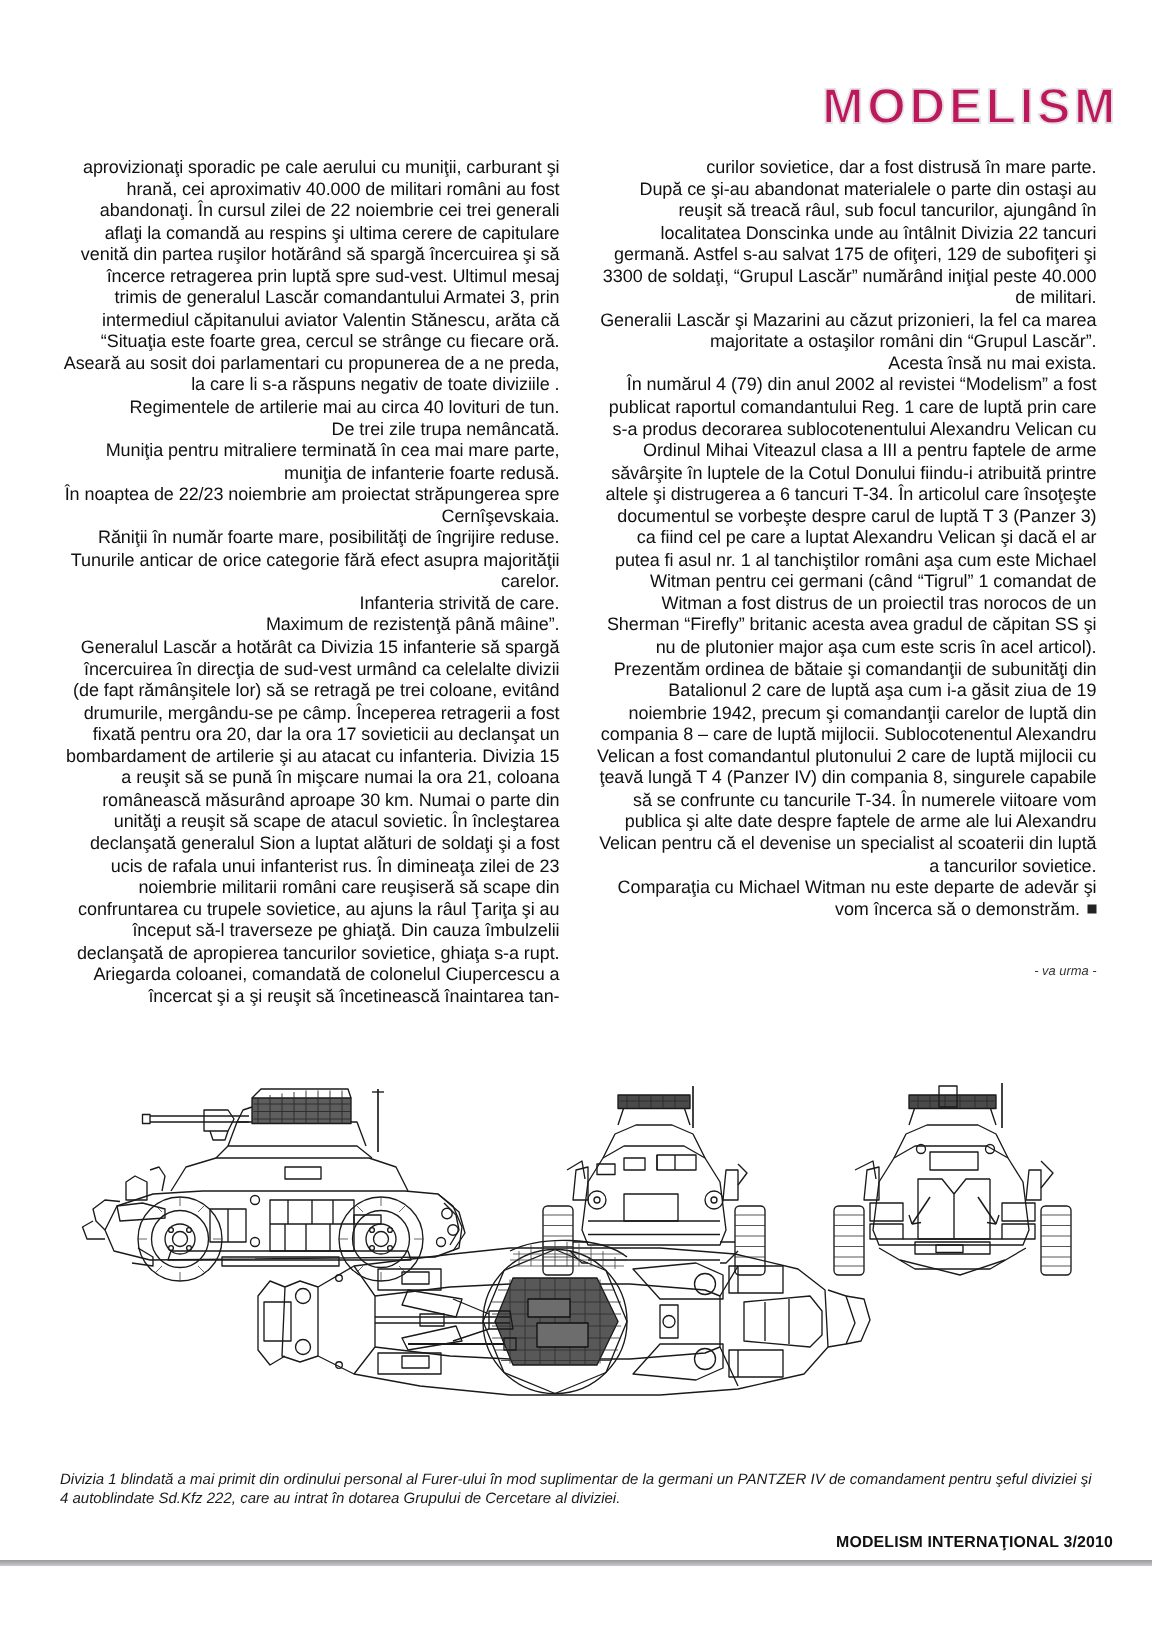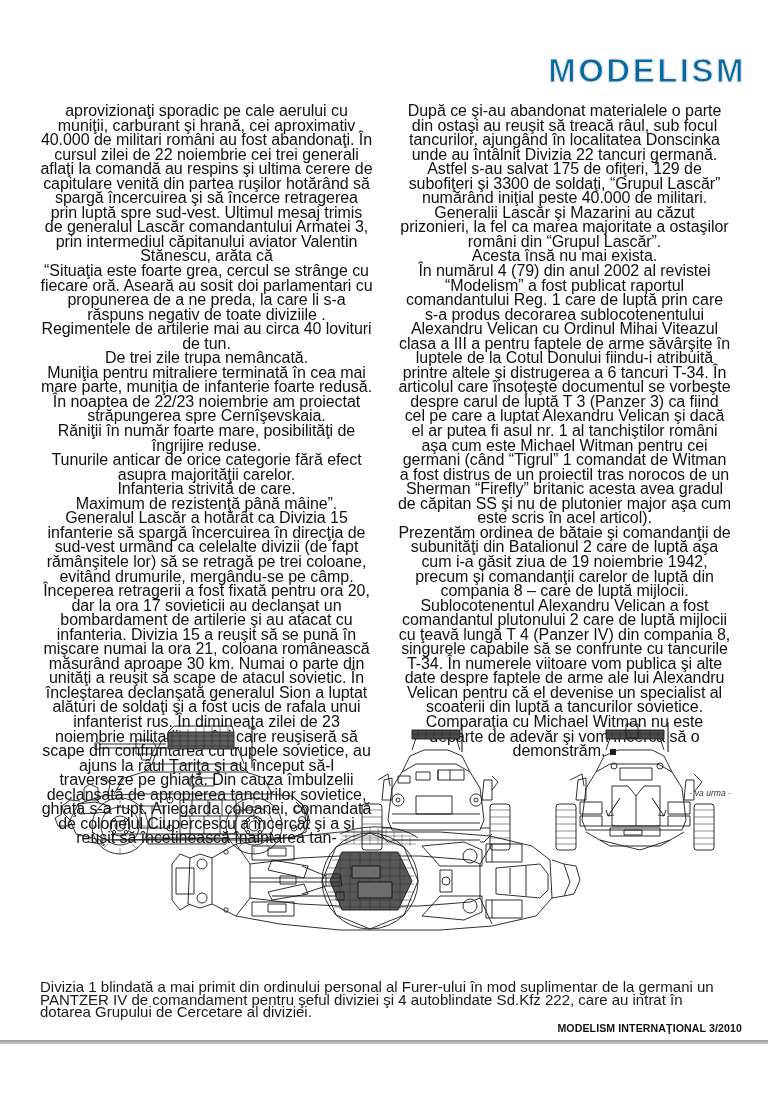--- a/index.html
+++ b/index.html
@@ -11,38 +11,38 @@
     position:relative;
     overflow:hidden;
   }
   .page{position:relative;width:768px;height:1097px;}
 
   
   .logo{
     position:absolute;right:22px;top:52px;
     font-family:"Liberation Sans", sans-serif;
     font-size:33px;font-weight:bold;letter-spacing:2.5px;
-    color:#0369a1;
+    color:#be185d;
     -webkit-text-stroke:1.2px #e3e3e6;
     text-shadow:0 0 0 #e3e3e6;
     user-select:none;
     text-align:right;
   }
 
   
   .columns{
     position:absolute;left:40px;top:104px;width:691px;
     display:flex;gap:25px;
   }
   .col{width:333px;}
   .col p{
     margin:0;
-    font-size:16px;
+    font-size:12px;
     line-height:14.55px;
-    text-align:center;
+    text-align:right;
     color:#111;
     letter-spacing:-0.05px;
   }
   .col p.quote{}
   .sq{
     display:inline-block;width:6px;height:6px;
     background:#222;margin-left:5px;vertical-align:1px;
   }
   .vaurma{
     margin-top:29px;
@@ -54,21 +54,21 @@
 
   
   .plate{
     position:absolute;left:40px;top:668px;width:691px;height:305px;
   }
   .plate svg{display:block;}
 
   
   .caption{
     position:absolute;left:40px;top:981px;width:691px;
-    font-size:15px;line-height:12.6px;color:#1a1a1a;
+    font-size:10px;line-height:12.6px;font-style:italic;color:#1a1a1a;
   }
 
   
   .footer-rule{
     position:absolute;left:0;top:1040px;width:768px;height:4px;
     background:linear-gradient(to bottom,#9a9a9e,#c9c9cd);
   }
   .footer-txt{
     position:absolute;right:26px;top:1022px;
     font-size:10.6px;font-weight:bold;letter-spacing:0.1px;
@@ -92,20 +92,21 @@
       <p class="quote">Muniţia pentru mitraliere terminată în cea mai mare parte, muniţia de infanterie foarte redusă.</p>
       <p class="quote">În noaptea de 22/23 noiembrie am proiectat străpungerea spre Cernîşevskaia.</p>
       <p class="quote">Răniţii în număr foarte mare, posibilităţi de îngrijire reduse.</p>
       <p class="quote">Tunurile anticar de orice categorie fără efect asupra majorităţii carelor.</p>
       <p class="quote">Infanteria strivită de care.</p>
       <p class="quote">Maximum de rezistenţă până mâine”.</p>
       <p>Generalul Lascăr a hotărât ca Divizia 15 infanterie să spargă încercuirea în direcţia de sud-vest urmând ca celelalte divizii (de fapt rămânşitele lor) să se retragă pe trei coloane, evitând drumurile, mergându-se pe câmp. Începerea retragerii a fost fixată pentru ora 20, dar la ora 17 sovieticii au declanşat un bombardament de artilerie şi au atacat cu infanteria. Divizia 15 a reuşit să se pună în mişcare numai la ora 21, coloana românească măsurând aproape 30 km. Numai o parte din unităţi a reuşit să scape de atacul sovietic. În încleştarea declanşată generalul Sion a luptat alături de soldaţi şi a fost ucis de rafala unui infanterist rus. În dimineaţa zilei de 23 noiembrie militarii români care reuşiseră să scape din confruntarea cu trupele sovietice, au ajuns  la râul Ţariţa şi au început să-l traverseze pe ghiaţă. Din cauza îmbulzelii declanşată de apropierea tancurilor sovietice, ghiaţa s-a rupt. Ariegarda coloanei, comandată de colonelul Ciupercescu a încercat şi a şi reuşit să încetinească înaintarea tan-</p>
     </div>
 
     <div class="col">
+      <p>curilor sovietice, dar a fost distrusă în mare parte.</p>
       <p>După ce şi-au abandonat materialele o parte din ostaşi au reuşit să treacă râul, sub focul tancurilor, ajungând în localitatea Donscinka unde au întâlnit Divizia 22 tancuri germană. Astfel s-au salvat 175 de ofiţeri, 129 de subofiţeri şi 3300 de soldaţi, “Grupul Lascăr” numărând iniţial peste 40.000 de militari.</p>
       <p>Generalii Lascăr şi Mazarini au căzut prizonieri, la fel ca marea majoritate a ostaşilor români din “Grupul Lascăr”.</p>
       <p>Acesta însă nu mai exista.</p>
       <p>În numărul 4 (79) din anul 2002 al revistei “Modelism” a fost publicat raportul comandantului Reg. 1 care de luptă prin care s-a produs decorarea sublocotenentului Alexandru Velican cu Ordinul Mihai Viteazul clasa a III a pentru faptele de arme săvârşite în luptele de la Cotul Donului fiindu-i atribuită printre altele şi distrugerea a 6 tancuri T-34. În articolul care însoţeşte documentul se vorbeşte despre carul de luptă T 3 (Panzer 3) ca fiind cel pe care a luptat Alexandru Velican şi dacă el ar putea fi asul nr. 1 al tanchiştilor români aşa cum este Michael Witman pentru cei germani (când “Tigrul” 1 comandat de Witman a fost distrus de un proiectil tras norocos de un Sherman “Firefly” britanic acesta avea gradul de căpitan SS şi nu de plutonier major aşa cum este scris în acel articol).</p>
       <p>Prezentăm ordinea de bătaie şi comandanţii de subunităţi din Batalionul 2 care de luptă aşa cum i-a găsit ziua de 19 noiembrie 1942, precum şi comandanţii carelor de luptă din compania 8 – care de luptă mijlocii. Sublocotenentul Alexandru Velican a fost comandantul plutonului 2 care de luptă mijlocii cu ţeavă lungă T 4 (Panzer IV) din compania 8, singurele capabile să se confrunte cu tancurile T-34. În numerele viitoare vom publica şi alte date despre faptele de arme ale lui Alexandru Velican pentru că el devenise un specialist al scoaterii din luptă a tancurilor sovietice.</p>
       <p><span>Comparaţia cu Michael Witman nu este departe de adevăr şi vom încerca să o demonstrăm.</span><span class="sq"></span></p>
       <div class="vaurma">- va urma -</div>
     </div>
   </div>
 

